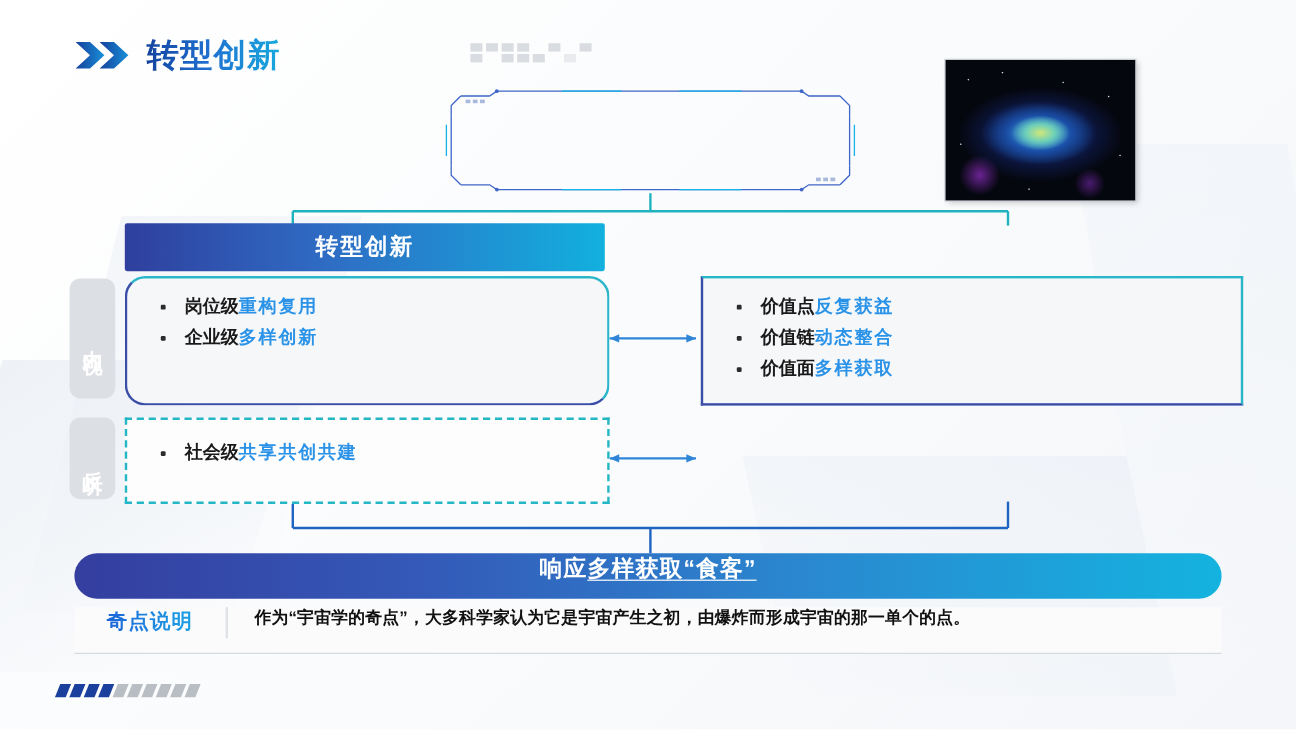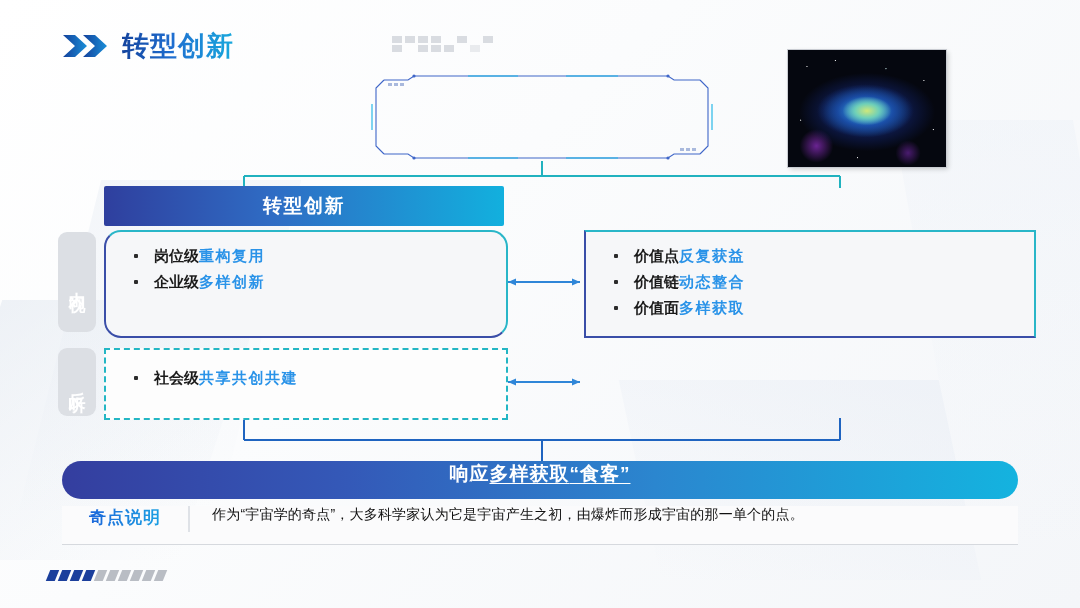--- a/index.html
+++ b/index.html
@@ -142,21 +142,21 @@
     background:#fbfbfc;border-bottom:1px solid #d6d9de;
     display:flex;align-items:flex-start;
   }
   #note-label{
     width:126px;text-align:center;font-size:17px;font-weight:bold;letter-spacing:1px;
     background:linear-gradient(90deg,#1a4fd6 0%,#1e8fe0 60%,#19b2e6 100%);
     -webkit-background-clip:text;background-clip:text;color:transparent;
   }
   #note-div{width:2px;height:26px;background:#dfe2e7;}
   #note-text{
-    flex:1;padding-left:22px;font-size:14px;font-weight:normal;color:#111;
+    flex:1;padding-left:22px;font-size:14px;font-weight:bold;color:#111;
     white-space:nowrap;letter-spacing:.2px;
   }
 
   
   #footer{position:absolute;left:48px;top:570px;display:flex;gap:3px;}
   #footer i{display:block;width:9px;height:11px;transform:skewX(-22deg);background:#b9bdc4;}
   #footer i.b{background:#1b3f9c;}
 </style>
 </head>
 <body>

